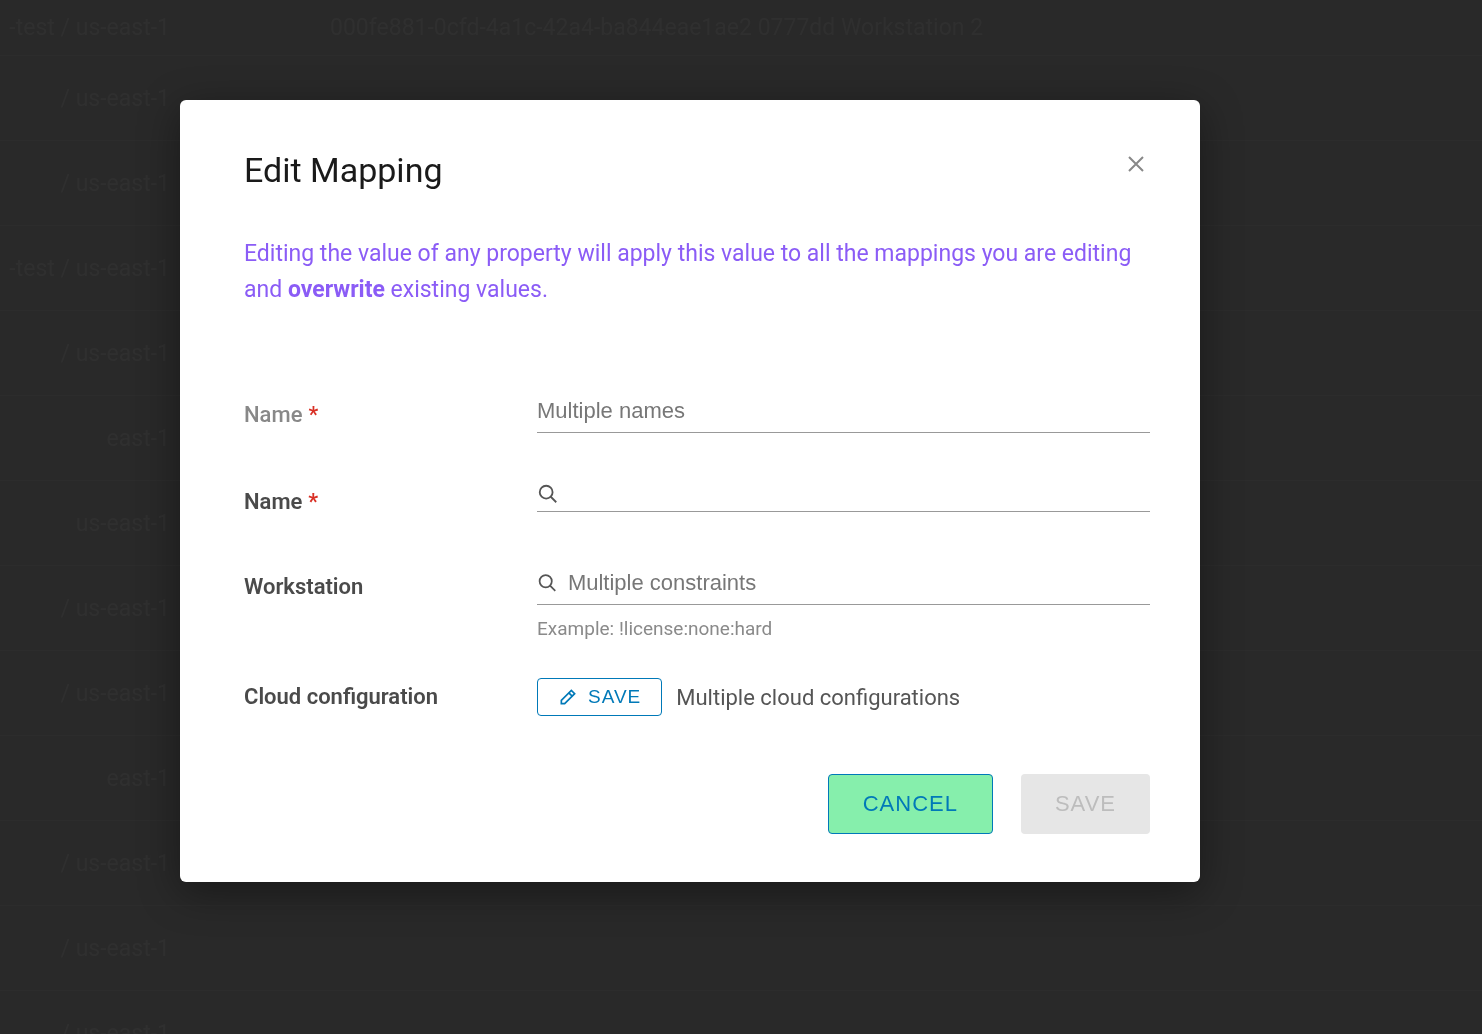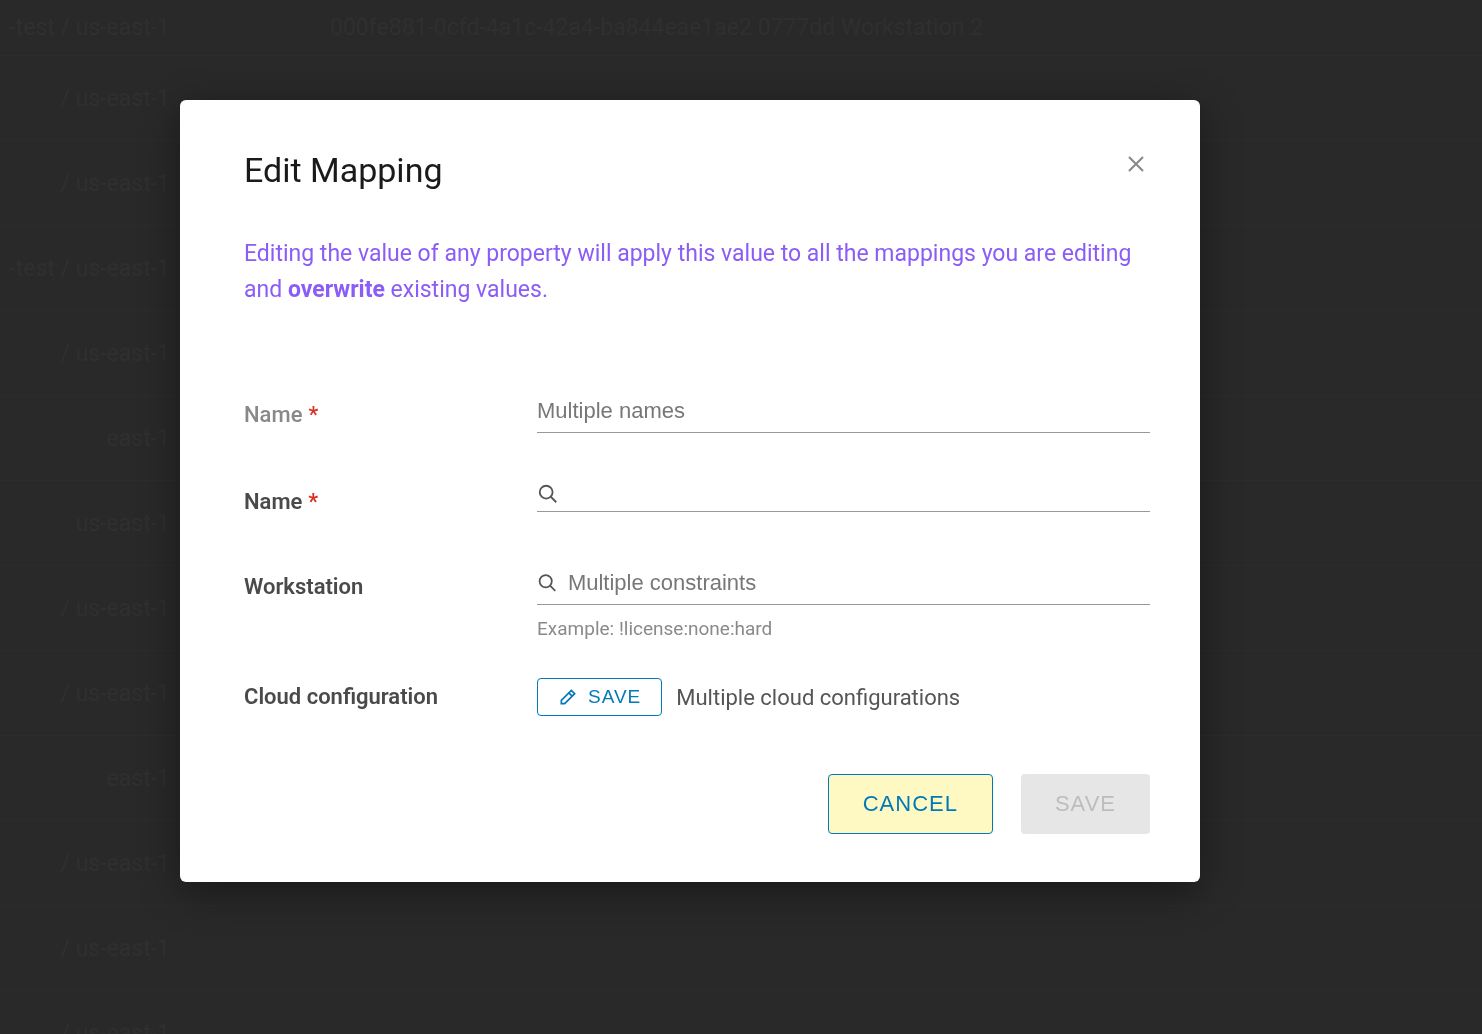--- a/index.html
+++ b/index.html
@@ -192,21 +192,21 @@
       font-size: 22px;
       font-weight: 500;
       letter-spacing: 1px;
       padding: 16px 34px;
       border-radius: 4px;
       cursor: pointer;
     }
     .btn-cancel {
       border: 1px solid #0079b8;
       color: #0079b8;
-      background: #fef9c3;
+      background: #86efac;
     }
     .btn-save {
       border: none;
       background: #e6e6e6;
       color: #bdbdbd;
       cursor: not-allowed;
     }
   </style>
 </head>
 <body>

